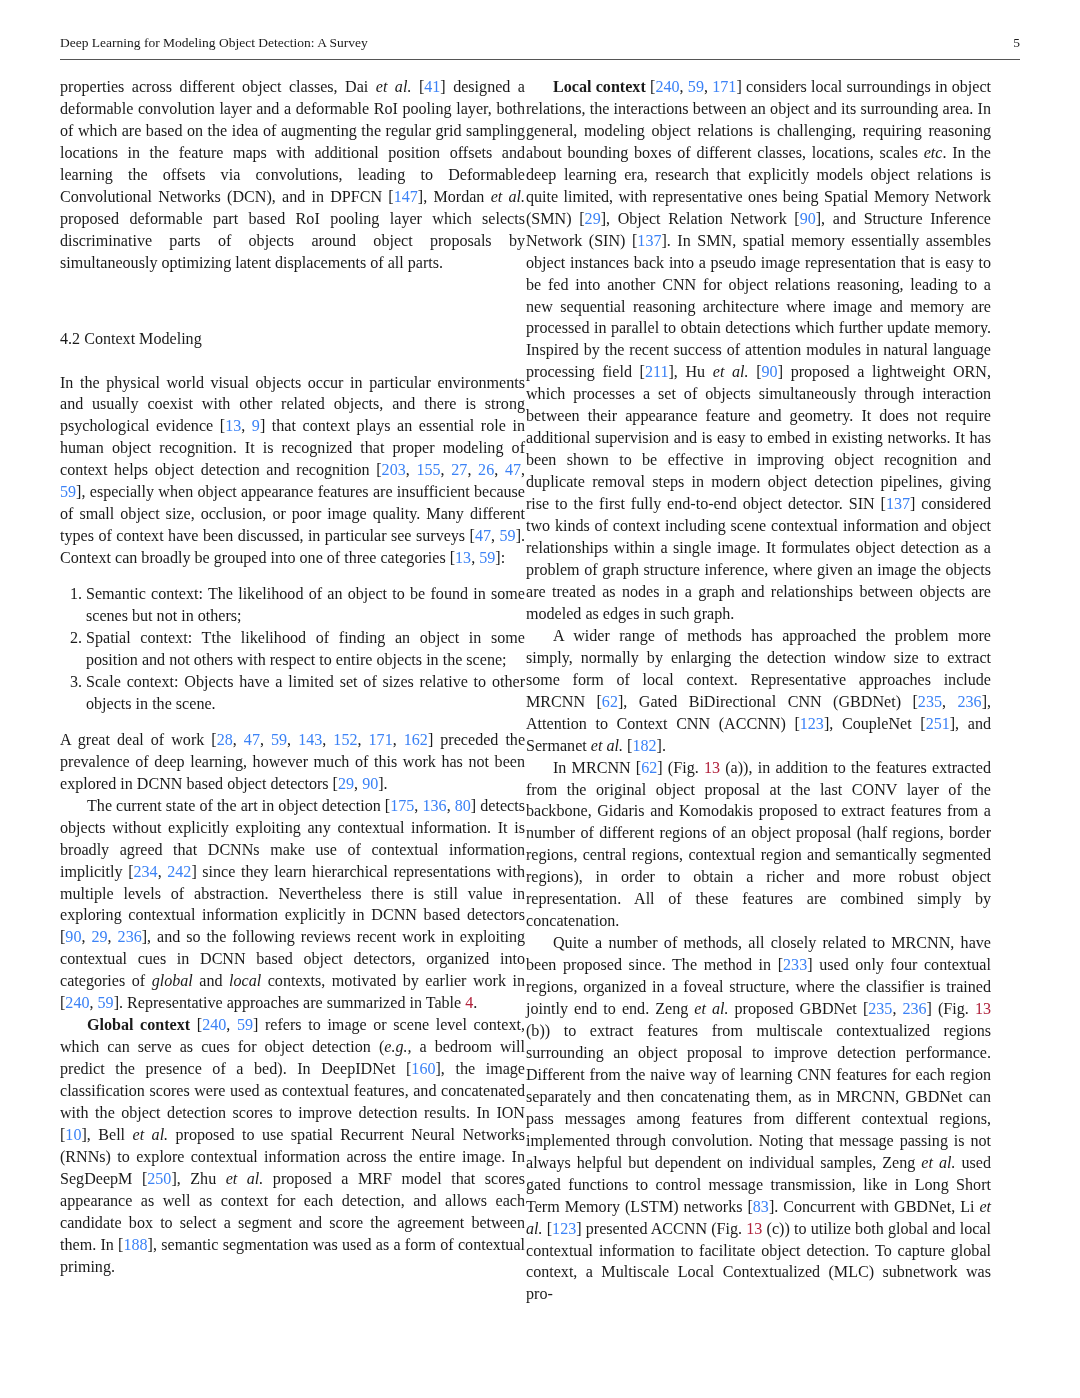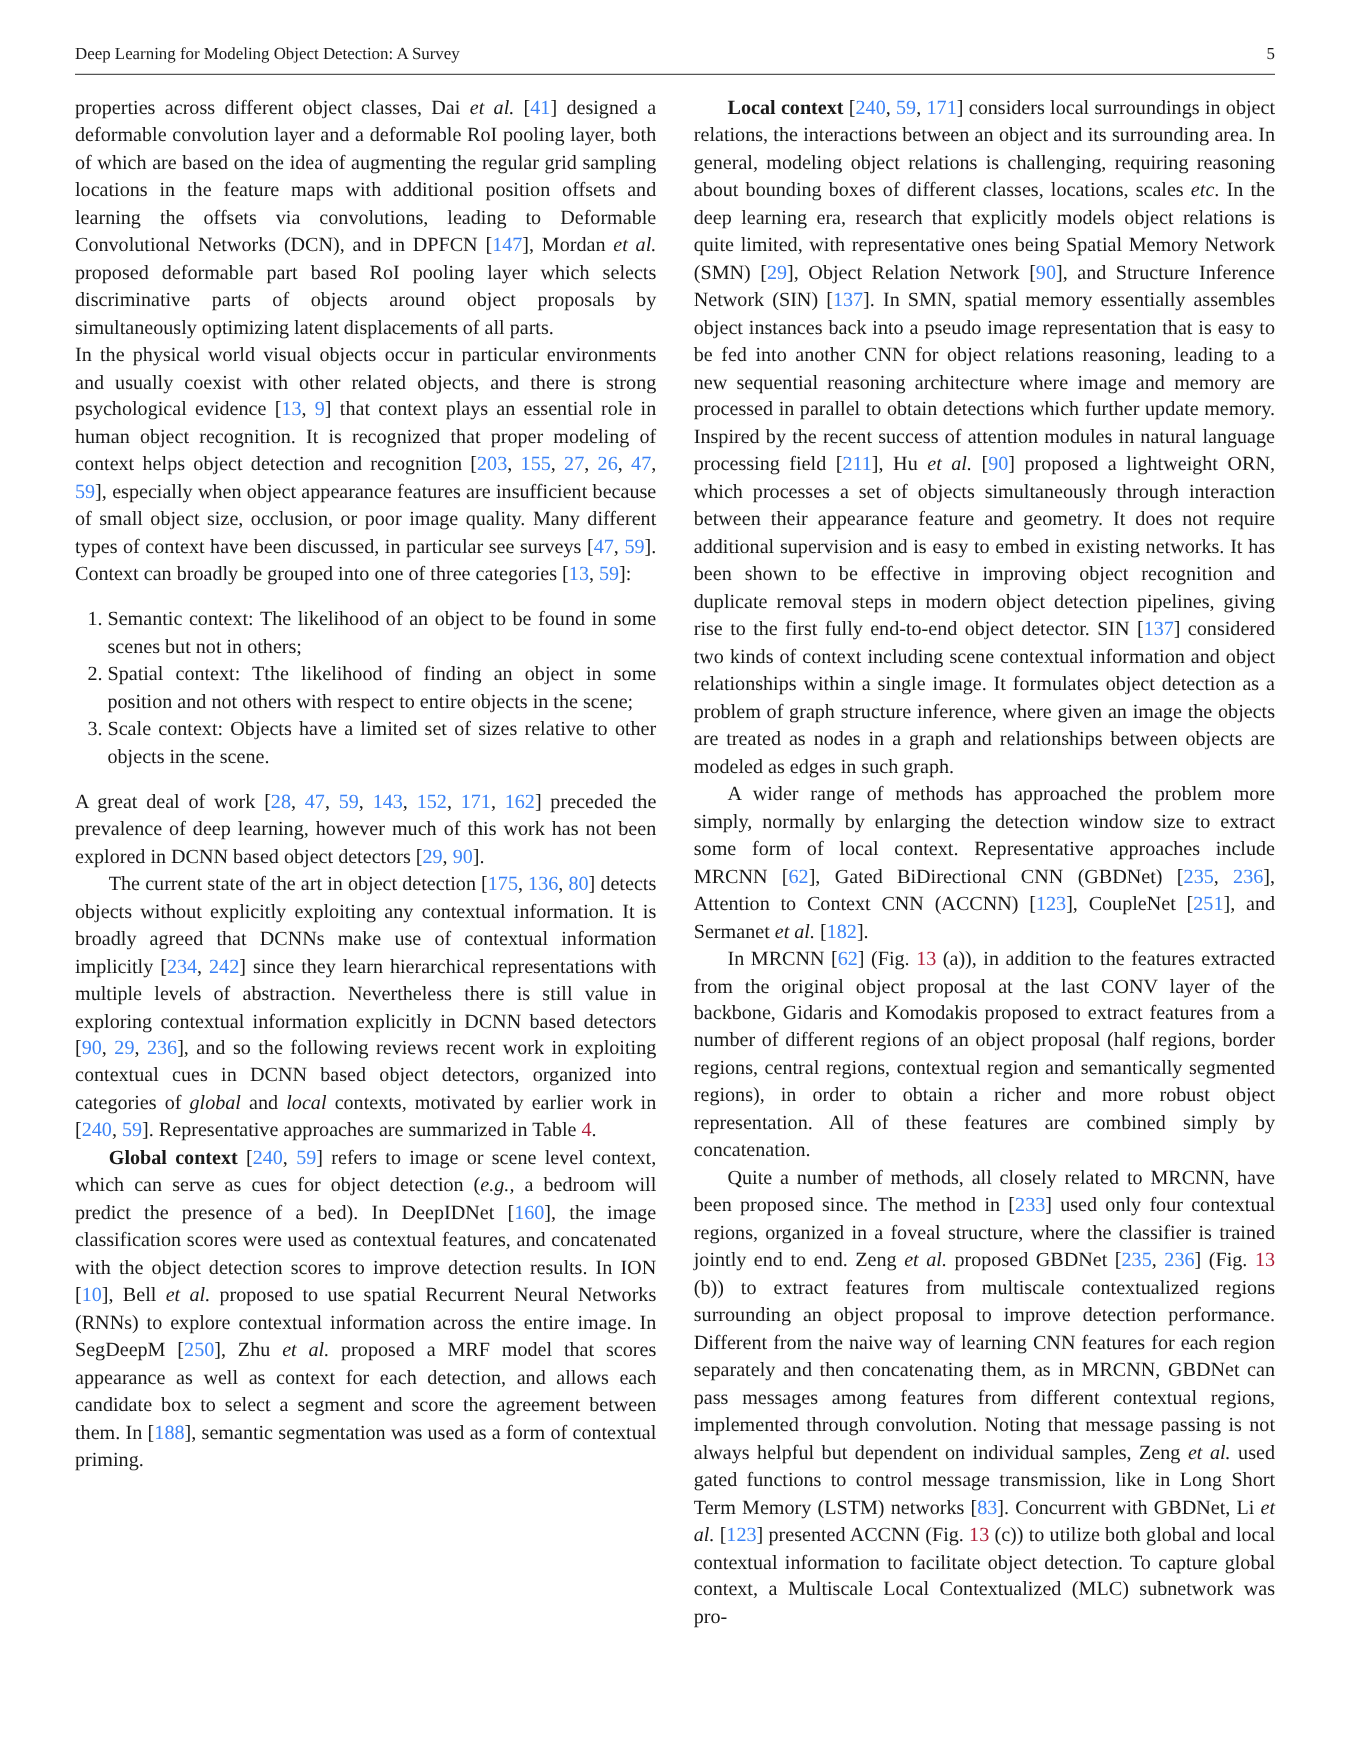--- a/index.html
+++ b/index.html
@@ -5,21 +5,21 @@
   html, body { margin: 0; padding: 0; background: #ffffff; }
   body { width: 1080px; height: 1398px; position: relative; overflow: hidden;
          font-family: "Liberation Serif", "DejaVu Serif", serif; color: #1a1a1a; }
   .header { position: absolute; left: 60px; top: 33px; width: 960px; height: 26px;
             border-bottom: 1px solid #555; font-size: 13.5px; }
   .header .title { position: absolute; left: 0; top: 2px; }
   .header .pageno { position: absolute; right: 0; top: 2px; }
   .col { position: absolute; top: 76px; width: 465px; font-size: 16.1px; line-height: 21.95px;
          text-align: justify; hyphens: manual; }
   .col.left { left: 60px; }
-  .col.right { left: 555px; }
+  .col.right { left: 526px; }
   p { margin: 0; }
   p.indent { text-indent: 27px; }
   .section-title { font-size: 16.1px; margin-top: 54px; margin-bottom: 22px; }
   ol.ctx { margin: 14px 0 14px 0; padding: 0 0 0 26px; }
   ol.ctx li { padding-left: 0; margin: 0; }
   .cite { color: #3b82f6; }
   .ref { color: #b0203a; }
   b { font-weight: bold; }
   i { font-style: italic; }
 </style>
@@ -27,20 +27,21 @@
 <body>
 
 <div class="header">
   <span class="title">Deep Learning for Modeling Object Detection: A Survey</span>
   <span class="pageno">5</span>
 </div>
 
 <div class="col left">
   <p><span>properties across different object classes, Dai </span><i>et al.</i><span> [</span><a class="cite">41</a><span>] designed a deformable convolution layer and a deformable RoI pooling layer, both of which are based on the idea of augmenting the regular grid sampling locations in the feature maps with additional position offsets and learning the offsets via convolutions, leading to Deformable Convolutional Networks (DCN), and in DPFCN [</span><a class="cite">147</a><span>], Mordan </span><i>et al.</i><span> proposed deformable part based RoI pooling layer which selects discriminative parts of objects around object proposals by simultaneously optimizing latent displacements of all parts.</span></p>
 
+  <div class="section-title">4.2 Context Modeling</div>
 
   <p><span>In the physical world visual objects occur in particular environments and usually coexist with other related objects, and there is strong psychological evidence [</span><a class="cite">13</a><span>, </span><a class="cite">9</a><span>] that context plays an essential role in human object recognition. It is recognized that proper modeling of context helps object detection and recognition [</span><a class="cite">203</a><span>, </span><a class="cite">155</a><span>, </span><a class="cite">27</a><span>, </span><a class="cite">26</a><span>, </span><a class="cite">47</a><span>, </span><a class="cite">59</a><span>], especially when object appearance features are insufficient because of small object size, occlusion, or poor image quality. Many different types of context have been discussed, in particular see surveys [</span><a class="cite">47</a><span>, </span><a class="cite">59</a><span>]. Context can broadly be grouped into one of three categories [</span><a class="cite">13</a><span>, </span><a class="cite">59</a><span>]:</span></p>
 
   <ol class="ctx">
     <li>Semantic context: The likelihood of an object to be found in some scenes but not in others;</li>
     <li>Spatial context: Tthe likelihood of finding an object in some position and not others with respect to entire objects in the scene;</li>
     <li>Scale context: Objects have a limited set of sizes relative to other objects in the scene.</li>
   </ol>
 
   <p><span>A great deal of work [</span><a class="cite">28</a><span>, </span><a class="cite">47</a><span>, </span><a class="cite">59</a><span>, </span><a class="cite">143</a><span>, </span><a class="cite">152</a><span>, </span><a class="cite">171</a><span>, </span><a class="cite">162</a><span>] preceded the prevalence of deep learning, however much of this work has not been explored in DCNN based object detectors [</span><a class="cite">29</a><span>, </span><a class="cite">90</a><span>].</span></p>

